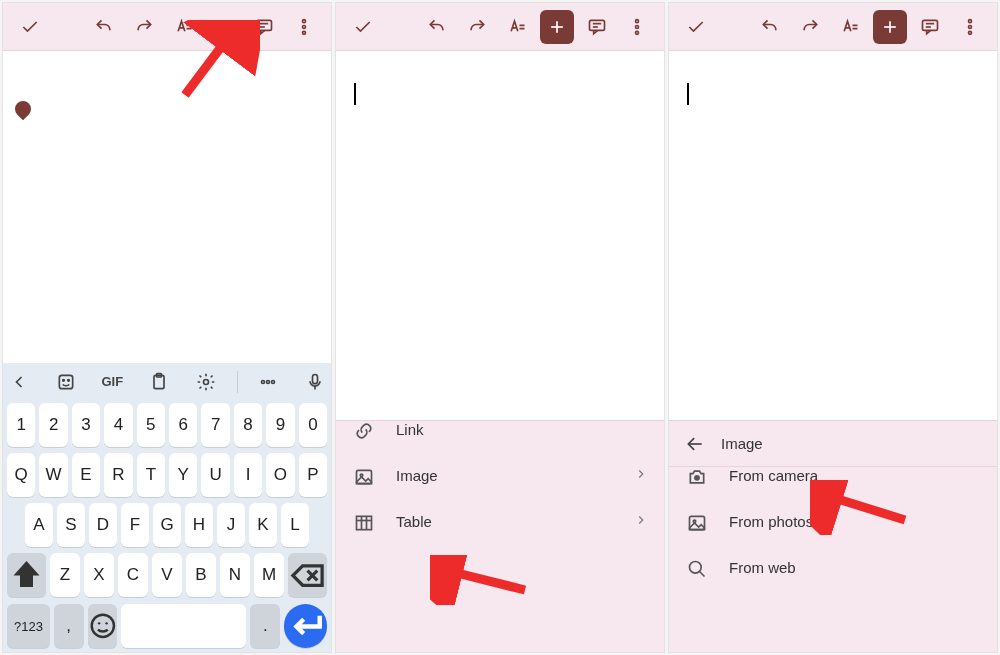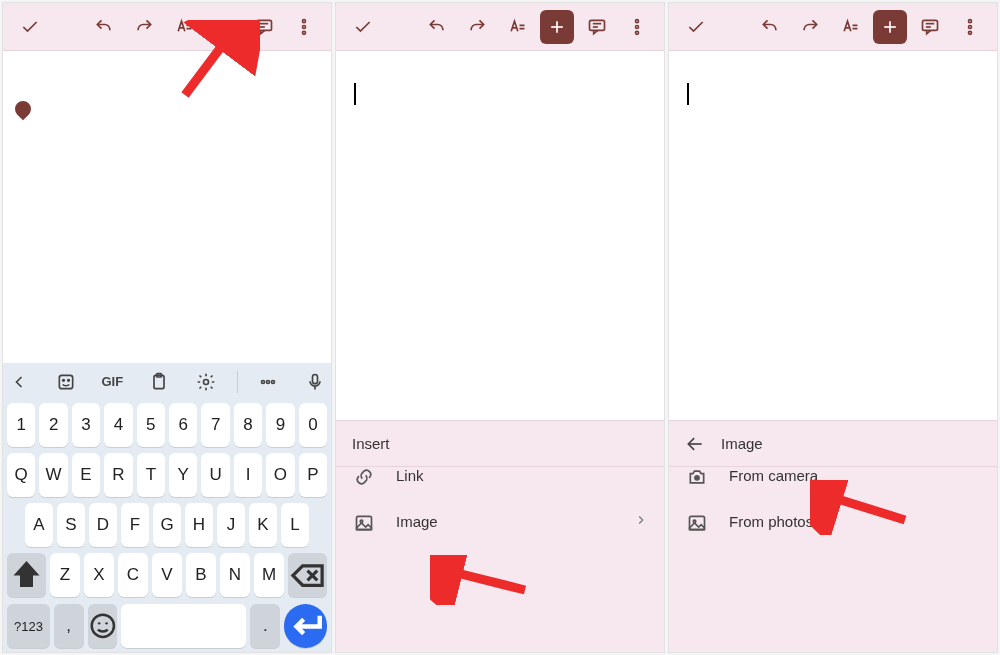--- a/index.html
+++ b/index.html
@@ -428,38 +428,47 @@
           <circle cx="12" cy="5" r="1.8"></circle>
           <circle cx="12" cy="12" r="1.8"></circle>
           <circle cx="12" cy="19" r="1.8"></circle>
         </svg>
       </div>
   </div>
   <div class="doc">
     <div class="cursor"></div>
 
     <div class="sheet">
-      <div class="sheet-head">
-        <span>Insert</span>
-      </div>
       <div class="sheet-list">
         <div class="sheet-item">
           <svg class="lead" viewBox="0 0 24 24">
               <path d="M10 14a5 5 0 0 1 0-7l2-2a5 5 0 0 1 7 7l-1 1"></path>
               <path d="M14 10a5 5 0 0 1 0 7l-2 2a5 5 0 0 1-7-7l1-1"></path>
             </svg>
           <span>Link</span>
         </div>
         <div class="sheet-item">
           <svg class="lead" viewBox="0 0 24 24" fill="#555" stroke="none">
               <rect x="3" y="4" width="18" height="16" rx="2" fill="none" stroke="#555" stroke-width="2"></rect>
               <circle cx="9" cy="10" r="1.5"></circle>
               <path d="M3 18l6-6 5 5 3-3 4 4v2H3z"></path>
             </svg>
           <span>Image</span>
+          <span class="chev"><svg viewBox="0 0 24 24">
+                <polyline points="9 6 15 12 9 18"></polyline>
+              </svg></span>
+        </div>
+        <div class="sheet-item">
+          <svg class="lead" viewBox="0 0 24 24">
+              <rect x="3" y="4" width="18" height="16"></rect>
+              <line x1="3" y1="9" x2="21" y2="9"></line>
+              <line x1="9" y1="4" x2="9" y2="20"></line>
+              <line x1="15" y1="4" x2="15" y2="20"></line>
+            </svg>
+          <span>Table</span>
           <span class="chev"><svg viewBox="0 0 24 24">
                 <polyline points="9 6 15 12 9 18"></polyline>
               </svg></span>
         </div>
       </div>
     </div>
   </div>
 </div>
 
 <div class="panel p3">
@@ -531,20 +540,27 @@
             </svg>
           <span>From camera</span>
         </div>
         <div class="sheet-item">
           <svg class="lead" viewBox="0 0 24 24" fill="#555" stroke="none">
               <rect x="3" y="4" width="18" height="16" rx="2" fill="none" stroke="#555" stroke-width="2"></rect>
               <circle cx="9" cy="10" r="1.5"></circle>
               <path d="M3 18l6-6 5 5 3-3 4 4v2H3z"></path>
             </svg>
           <span>From photos</span>
+        </div>
+        <div class="sheet-item">
+          <svg class="lead" viewBox="0 0 24 24">
+              <circle cx="10" cy="10" r="7"></circle>
+              <line x1="21" y1="21" x2="15" y2="15"></line>
+            </svg>
+          <span>From web</span>
         </div>
       </div>
     </div>
   </div>
 </div>
 
 <svg class="arrow" style="left:150px;top:20px;" width="110" height="90">
   <defs>
       <marker id="ah1" markerWidth="12" markerHeight="12" refX="2" refY="5" orient="auto">
     <path d="M0 0L10 5L0 10z" fill="#ed2b2b"></path>

